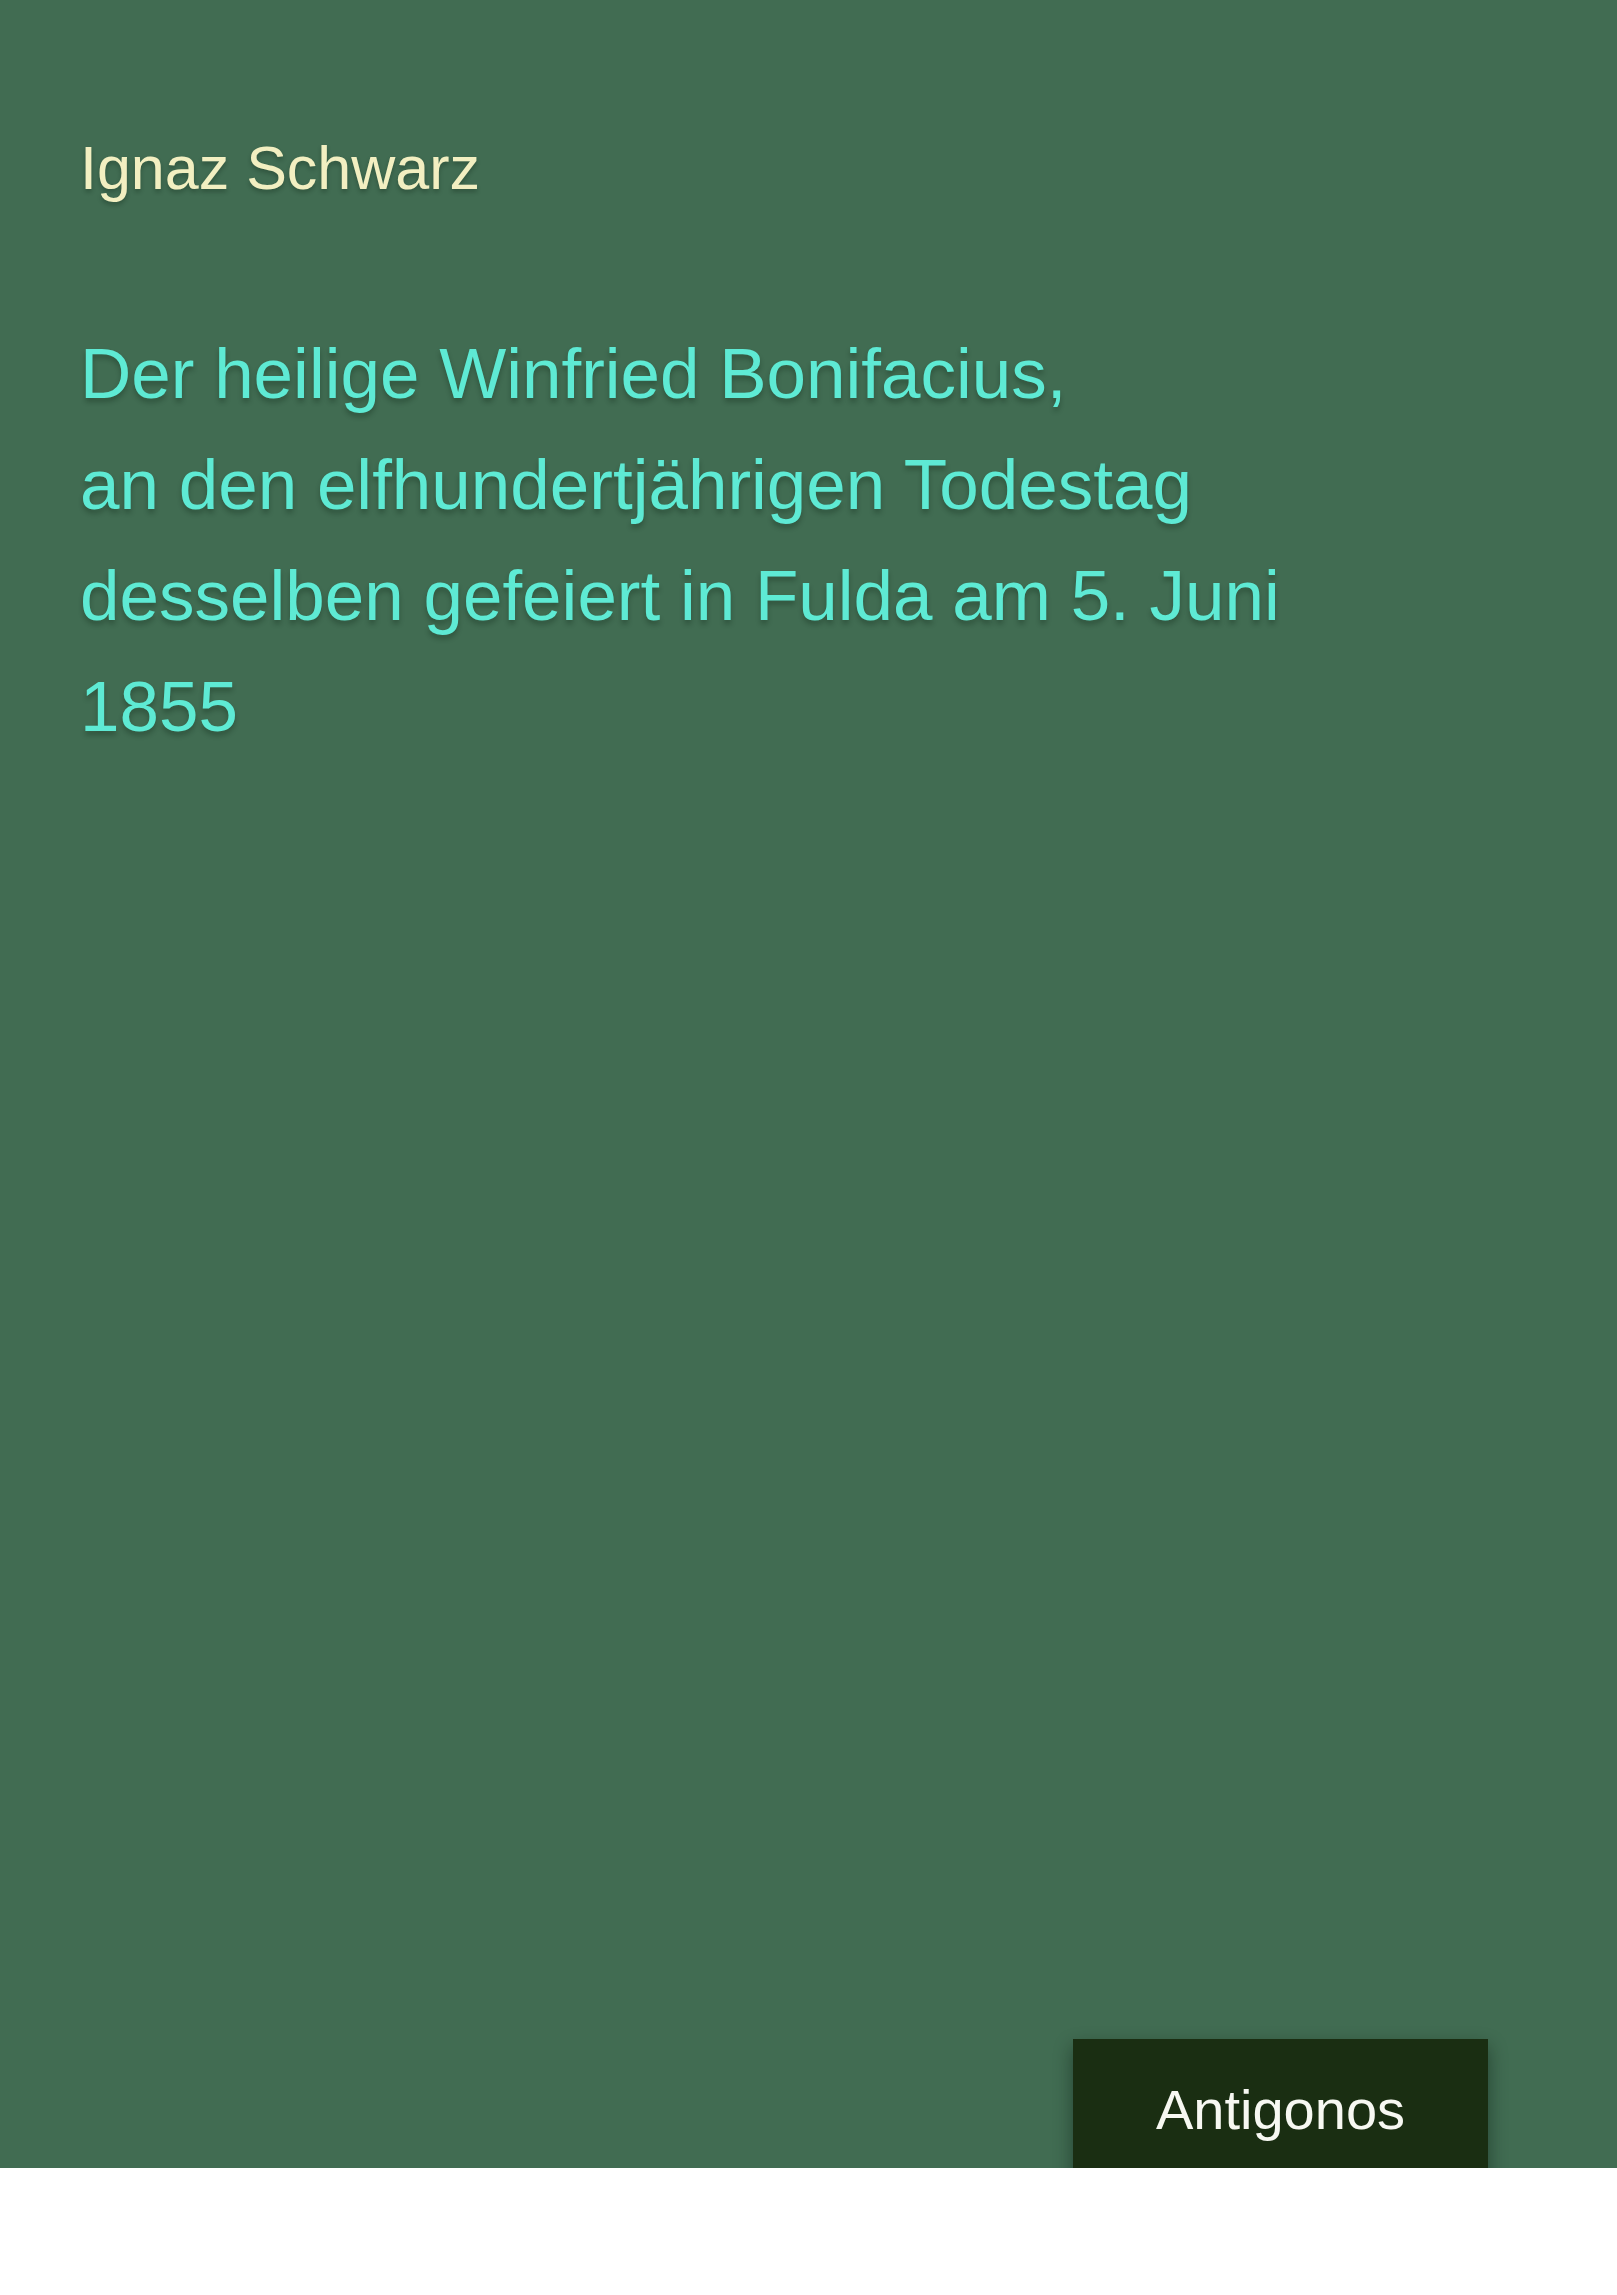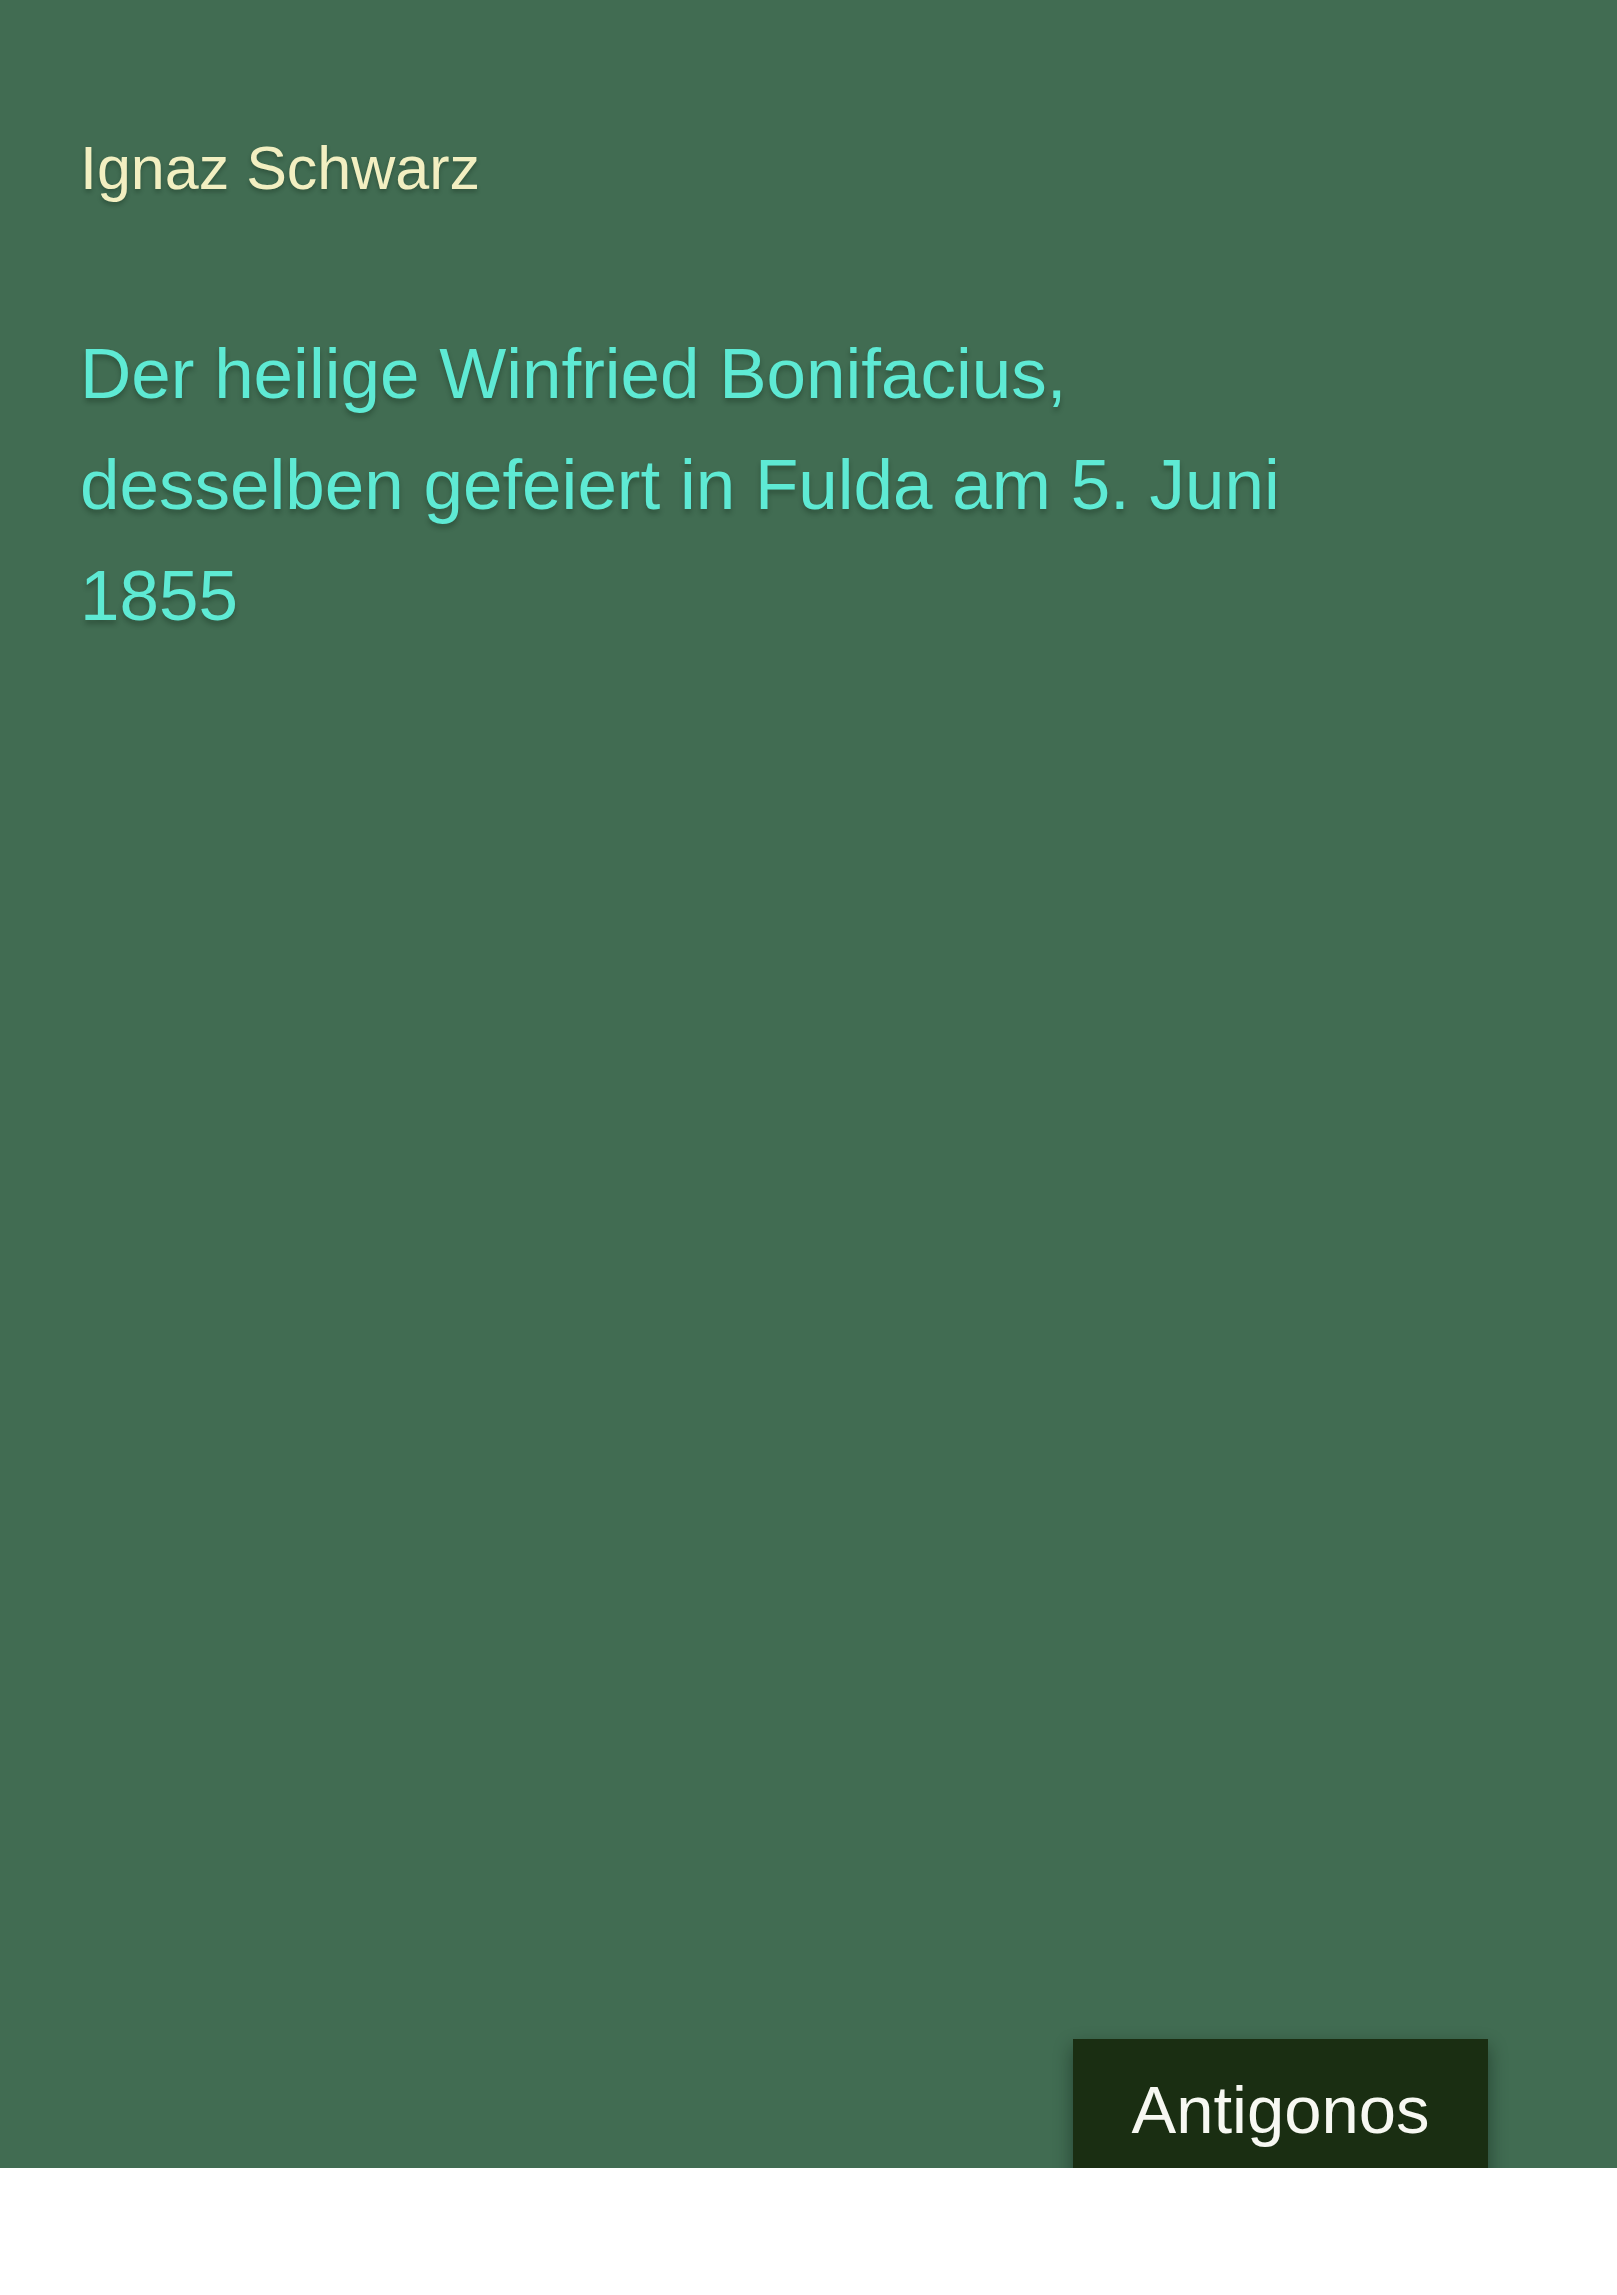--- a/index.html
+++ b/index.html
@@ -43,35 +43,36 @@
     width: 415px;
     height: 147px;
     background: #1a2e12;
     box-shadow: 0 6.7px 17.5px rgba(5, 18, 10, 0.45);
     display: flex;
     align-items: center;
     justify-content: center;
   }
   .publisher-name {
     color: #f7f8f2;
-    font-size: 67px;
+    font-size: 56px;
     line-height: 1;
     padding-bottom: 5.4px;
     white-space: nowrap;
   }
 </style>
 </head>
 <body>
 
 <div class="page">
 
   <div class="author">Ignaz Schwarz</div>
 
   <div class="title">
     <div class="title-line">Der heilige Winfried Bonifacius,</div>
+    <div class="title-line">an den elfhundertjährigen Todestag</div>
     <div class="title-line">desselben gefeiert in Fulda am 5. Juni</div>
     <div class="title-line">1855</div>
   </div>
 
   <div class="publisher-box">
     <span class="publisher-name">Antigonos</span>
   </div>
 
 </div>
 

